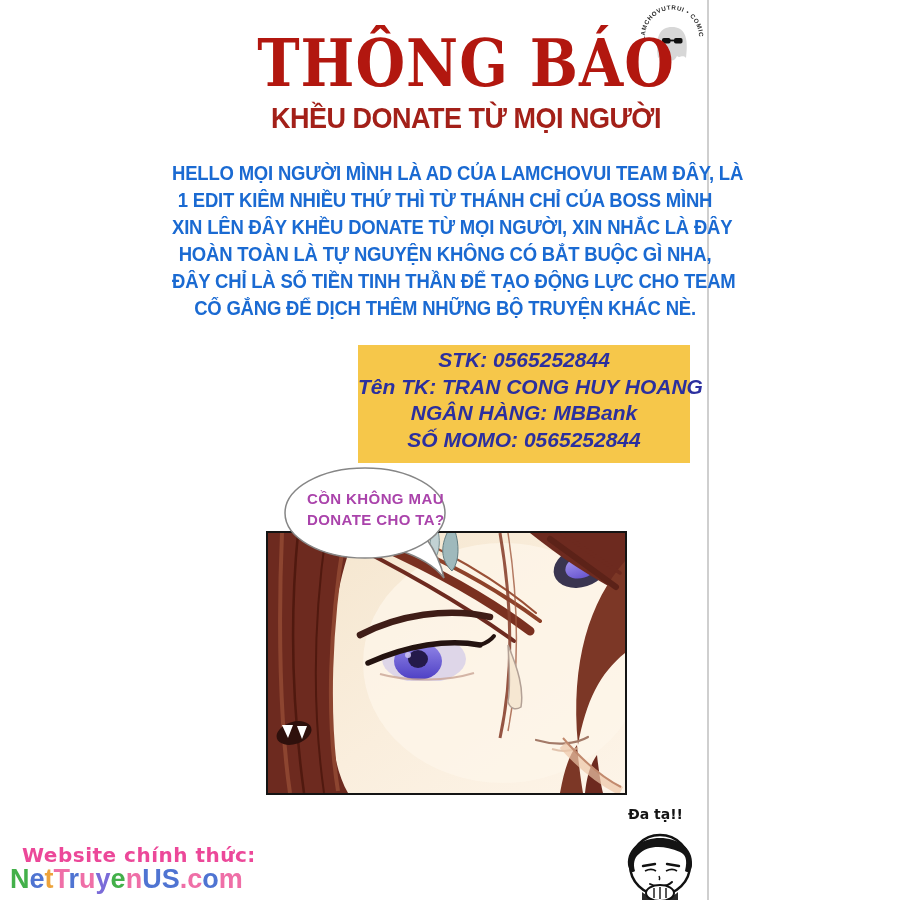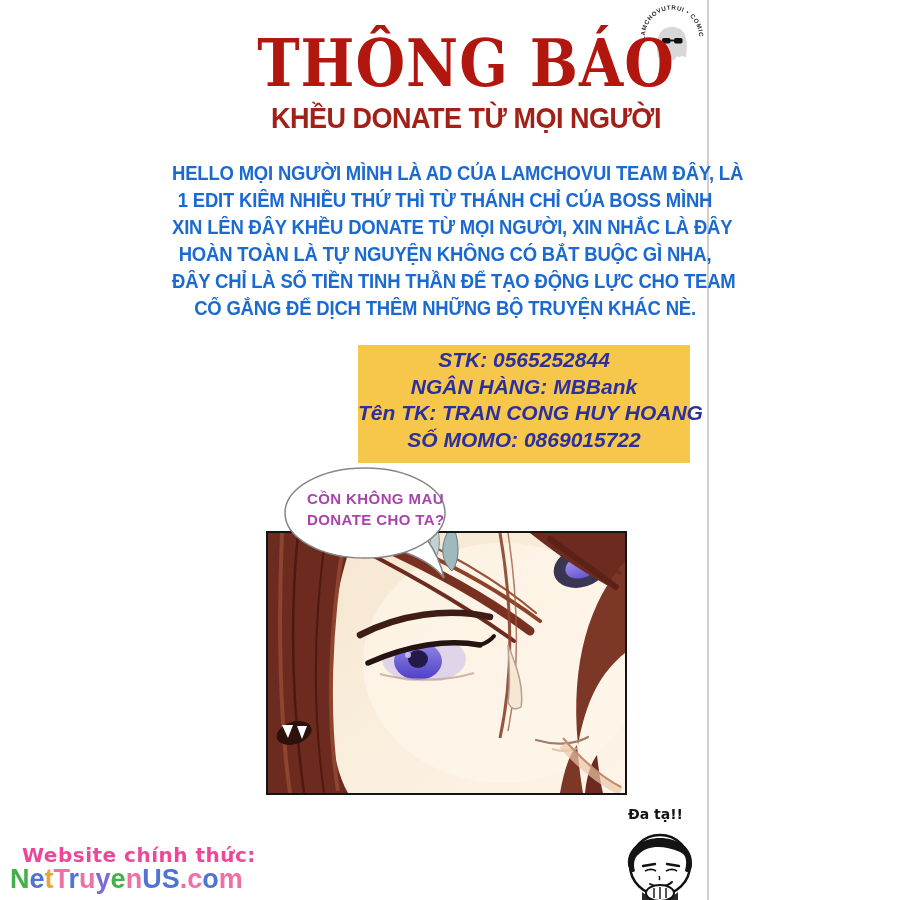--- a/index.html
+++ b/index.html
@@ -83,23 +83,23 @@
   <div>HELLO MỌI NGƯỜI MÌNH LÀ AD CỦA LAMCHOVUI TEAM ĐÂY, LÀ</div>
   <div>1 EDIT KIÊM NHIỀU THỨ THÌ TỪ THÁNH CHỈ CỦA BOSS MÌNH</div>
   <div>XIN LÊN ĐÂY KHỀU DONATE TỪ MỌI NGƯỜI, XIN NHẮC LÀ ĐÂY</div>
   <div>HOÀN TOÀN LÀ TỰ NGUYỆN KHÔNG CÓ BẮT BUỘC GÌ NHA,</div>
   <div>ĐÂY CHỈ LÀ SỐ TIỀN TINH THẦN ĐỂ TẠO ĐỘNG LỰC CHO TEAM</div>
   <div>CỐ GẮNG ĐỂ DỊCH THÊM NHỮNG BỘ TRUYỆN KHÁC NÈ.</div>
 </div>
 
 <div class="abs" id="donate-box">
   <div>STK: 0565252844</div>
+  <div>Tên TK: TRAN CONG HUY HOANG</div>
   <div>NGÂN HÀNG: MBBank</div>
-  <div>Tên TK: TRAN CONG HUY HOANG</div>
-  <div>SỐ MOMO: 0869015722</div>
+  <div>SỐ MOMO: 0565252844</div>
 </div>
 
 <div class="abs" id="panel">
 <svg width="357" height="260" viewBox="0 0 357 260">
   <defs>
     <linearGradient id="bgGrad" x1="0" y1="0" x2="1" y2="1">
       <stop offset="0" stop-color="#f4e5cd"></stop>
           <stop offset="0.55" stop-color="#faeedd"></stop>
       <stop offset="1" stop-color="#fdf4e8"></stop>
     </linearGradient>

